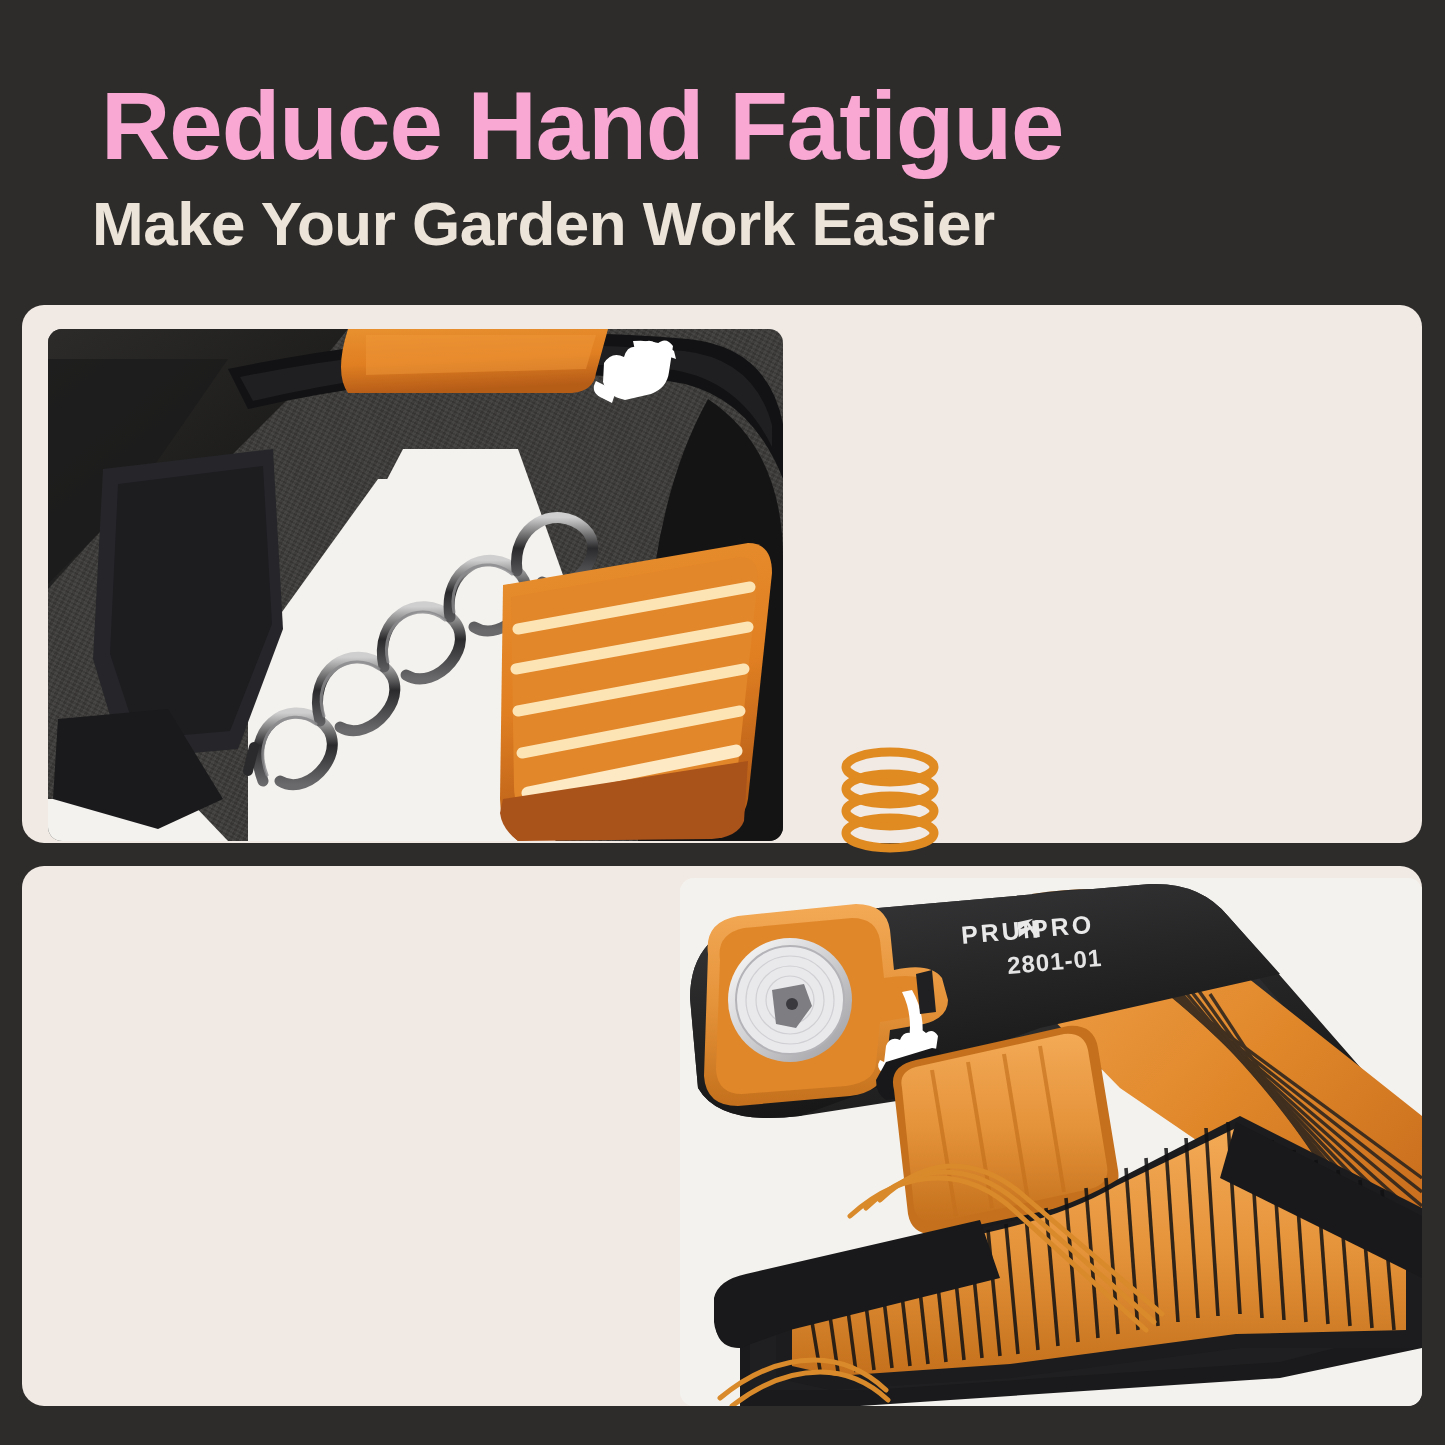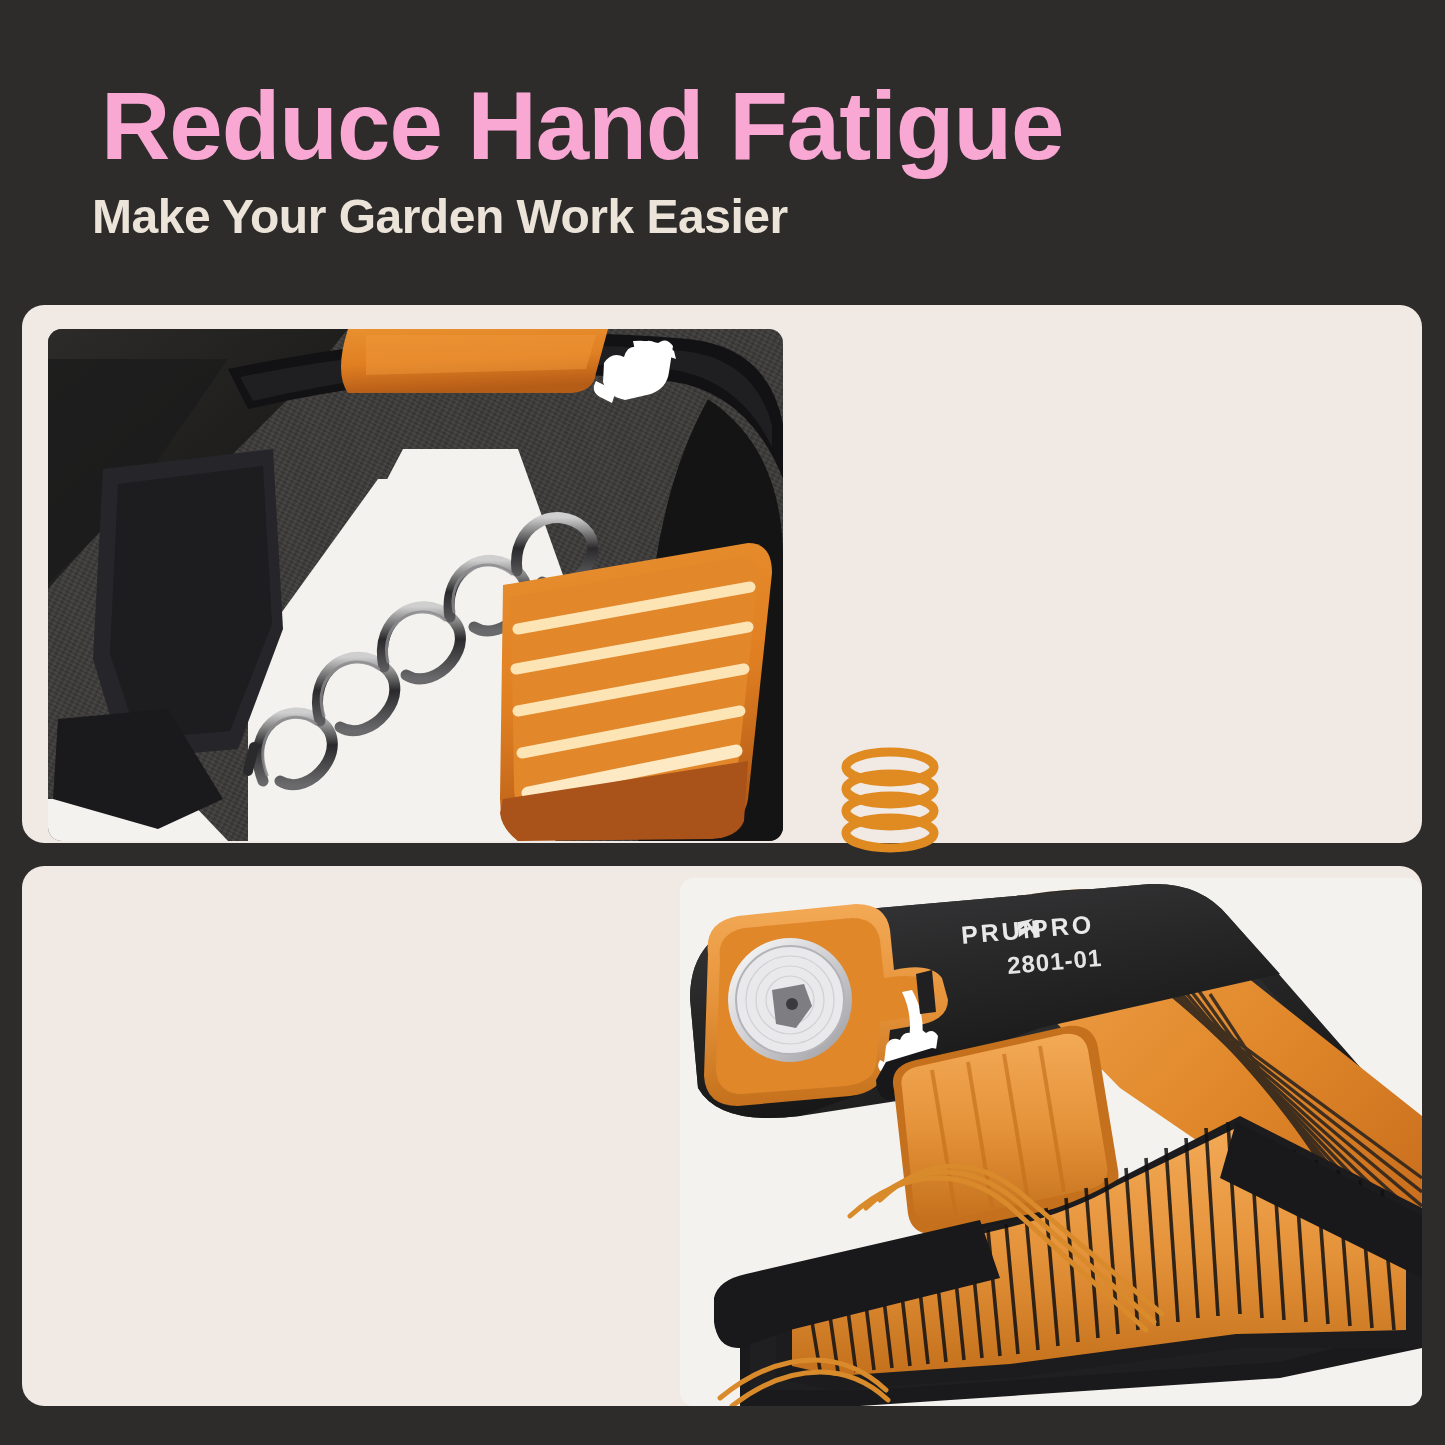--- a/index.html
+++ b/index.html
@@ -14,21 +14,21 @@
   
   #header { position:absolute; left:0; top:0; width:1445px; height:300px; }
   #headline {
     position:absolute; left:101px; top:78px;
     font-size:96px; font-weight:bold; letter-spacing:-1px;
     color:#f9a8d4; line-height:1;
     white-space:nowrap;
   }
   #subheadline {
     position:absolute; left:92px; top:193px;
-    font-size:48px; font-weight:bold; letter-spacing:-0.5px;
+    font-size:62px; font-weight:bold; letter-spacing:-0.5px;
     color:#ece4d8; line-height:1;
     white-space:nowrap;
   }
 
   
   .panel {
     position:absolute;
     background:#f1eae4;
     border-radius:22px;
   }

